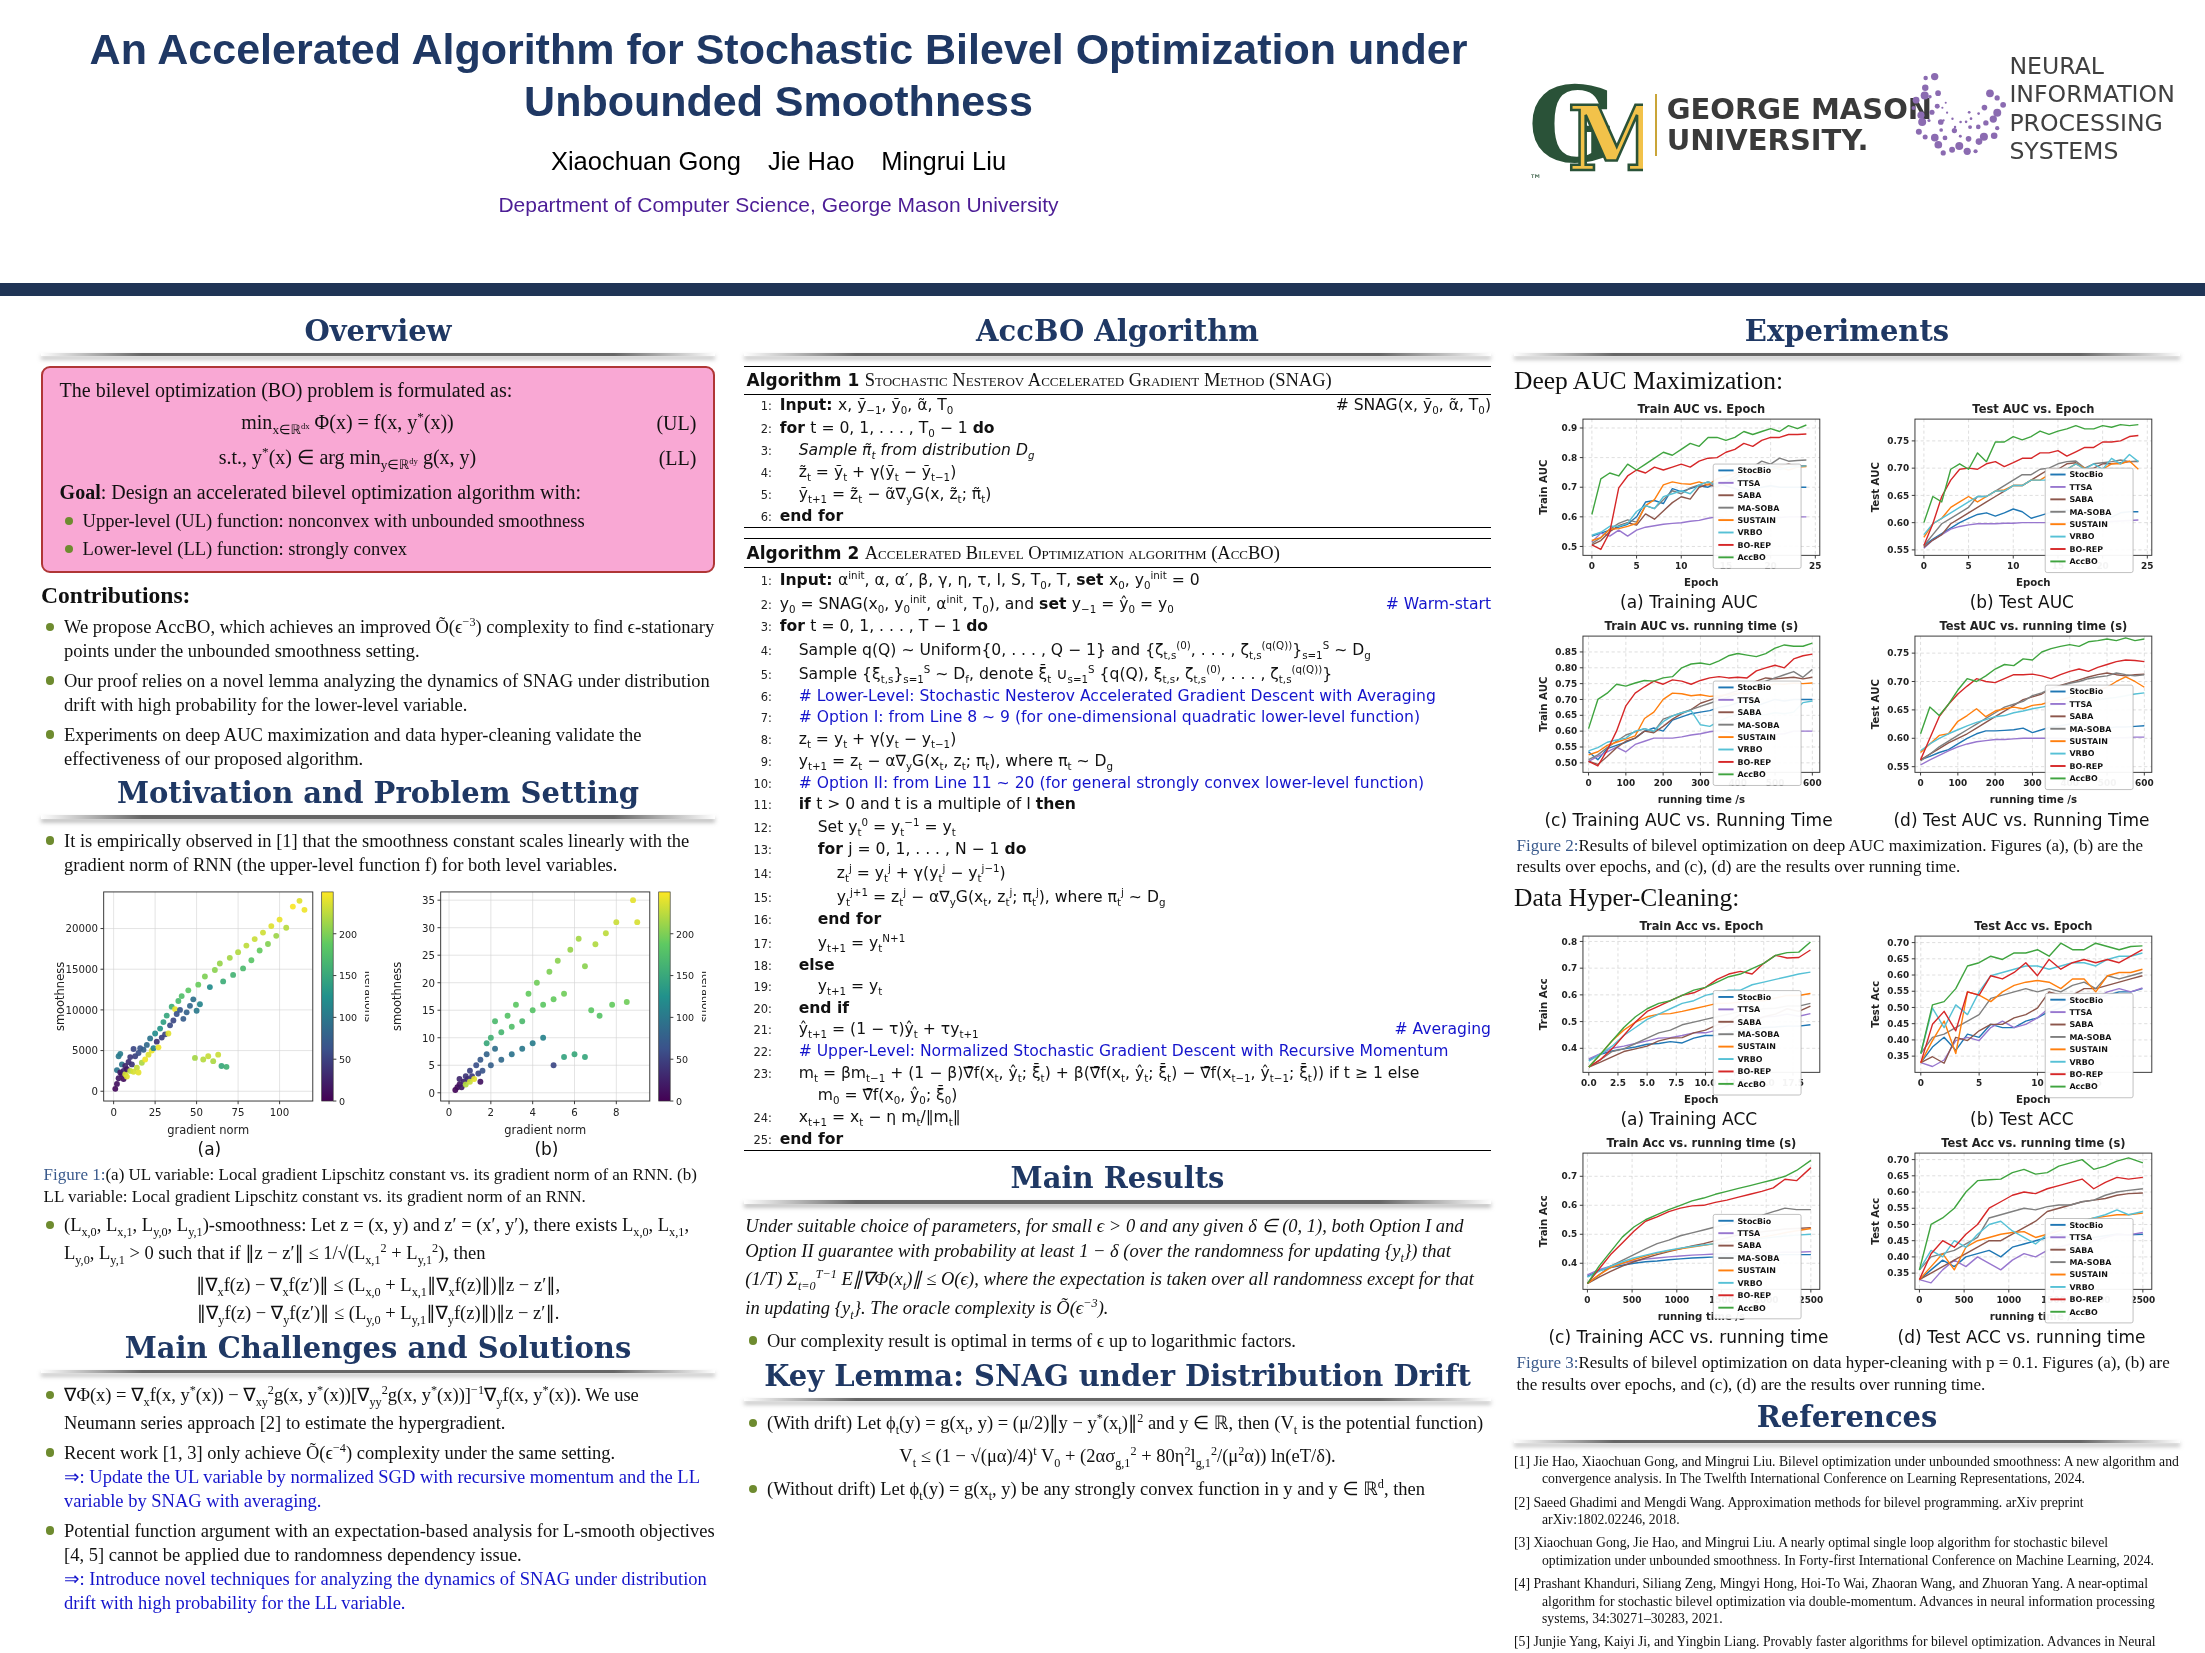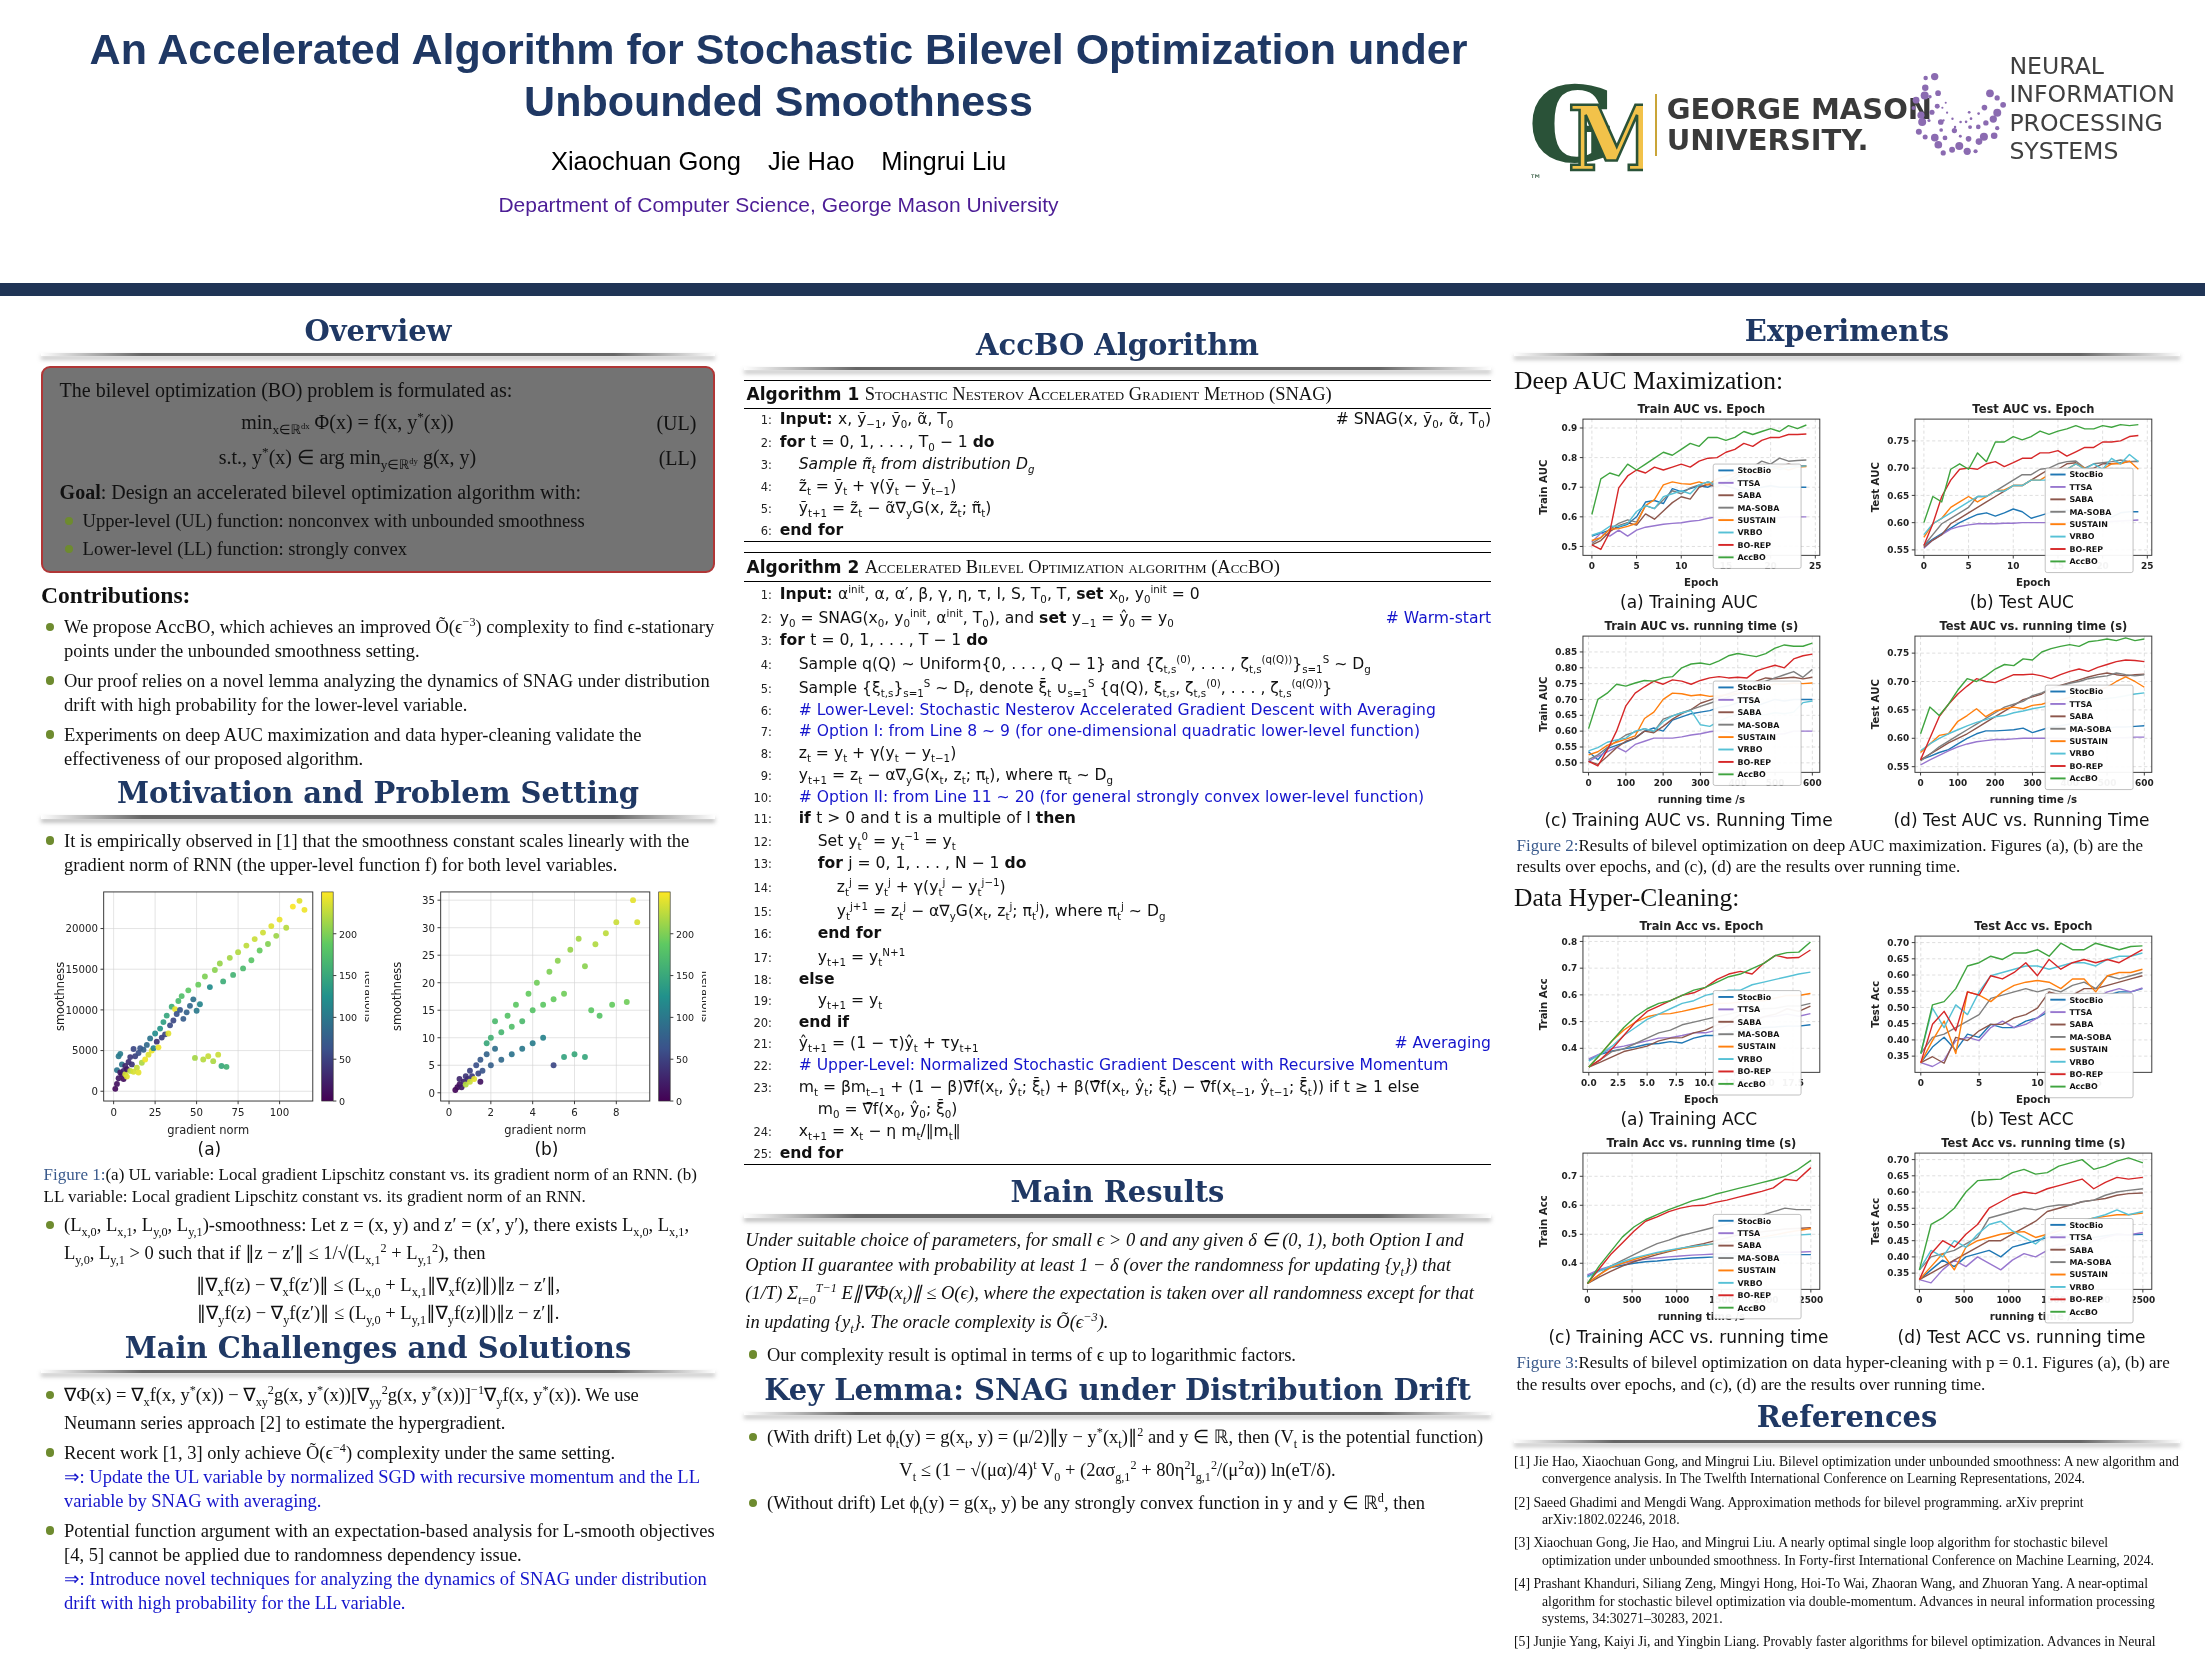--- a/index.html
+++ b/index.html
@@ -12,29 +12,29 @@
   .paffil{font-family:"Liberation Sans",sans-serif;font-size:21px;text-align:center;margin-top:16.6px;color:#4c1d95;}
   #navybar{position:absolute;left:0;top:283px;width:2205px;height:12.8px;background:#1f3455;}
   
   #gmu{position:absolute;left:1528px;top:61px;display:flex;align-items:center;gap:11.5px;}
   #gmu .gm-text{font-family:"DejaVu Sans",sans-serif;font-weight:700;color:#3a3a3a;font-size:29px;line-height:1.08;border-left:2.6px solid #caa538;padding-left:10.2px;}
   #nips{position:absolute;left:1905px;top:35px;display:flex;align-items:center;gap:2.6px;}
   #nips .nips-text{font-family:"DejaVu Sans",sans-serif;font-weight:500;color:#404040;font-size:23.6px;line-height:1.2;}
   
   .col{position:absolute;top:311px;}
   #col1{left:41px;width:674px;}
-  #col2{left:744px;width:747px;margin-top:14px;}
+  #col2{left:744px;width:747px;}
   #col3{left:1514px;width:666px;}
   .sec-h{font-family:"DejaVu Serif",serif;font-weight:700;color:#1f3864;text-align:center;font-size:29px;margin:2.6px 0 0;}
   .sec-rule{height:3.2px;margin:5.1px auto 10.2px;width:100%;
     background:linear-gradient(90deg,rgba(120,120,120,0),rgba(75,75,75,.85) 15%,rgba(75,75,75,.85) 85%,rgba(120,120,120,0));
     box-shadow:0 3.2px 4.5px rgba(110,110,110,.55);}
   sub,sup{font-size:66%;}
   
-  .obox{border:2.6px solid #b03636;border-radius:9px;background:#737373;padding:9px 16.6px 6.4px;font-size:20px;line-height:1.3;}
+  .obox{border:2.6px solid #b03636;border-radius:9px;background:#f9a8d4;padding:9px 16.6px 6.4px;font-size:20px;line-height:1.3;}
   .eqrow{display:flex;align-items:center;font-size:20px;margin:5.1px 0;}
   .eqc{flex:1;text-align:center;}
   .eqtag{width:61px;text-align:right;}
   .goal{margin:6.4px 0 2.6px;}
   .blt{position:relative;padding-left:23px;font-size:18.5px;line-height:1.3;margin:5.7px 0;}
   .blt::before{content:"";position:absolute;left:5.1px;top:7.7px;width:8.3px;height:8.3px;border-radius:50%;background:#6e8b2f;}
   .obox .blt{margin:3.8px 0;}
   .subhead{font-size:23.6px;font-weight:700;margin:9px 0 2.6px;}
   .bluetx{color:#1414cc;}
   .figwrap{display:flex;justify-content:center;gap:18px;margin-top:3.8px;}

